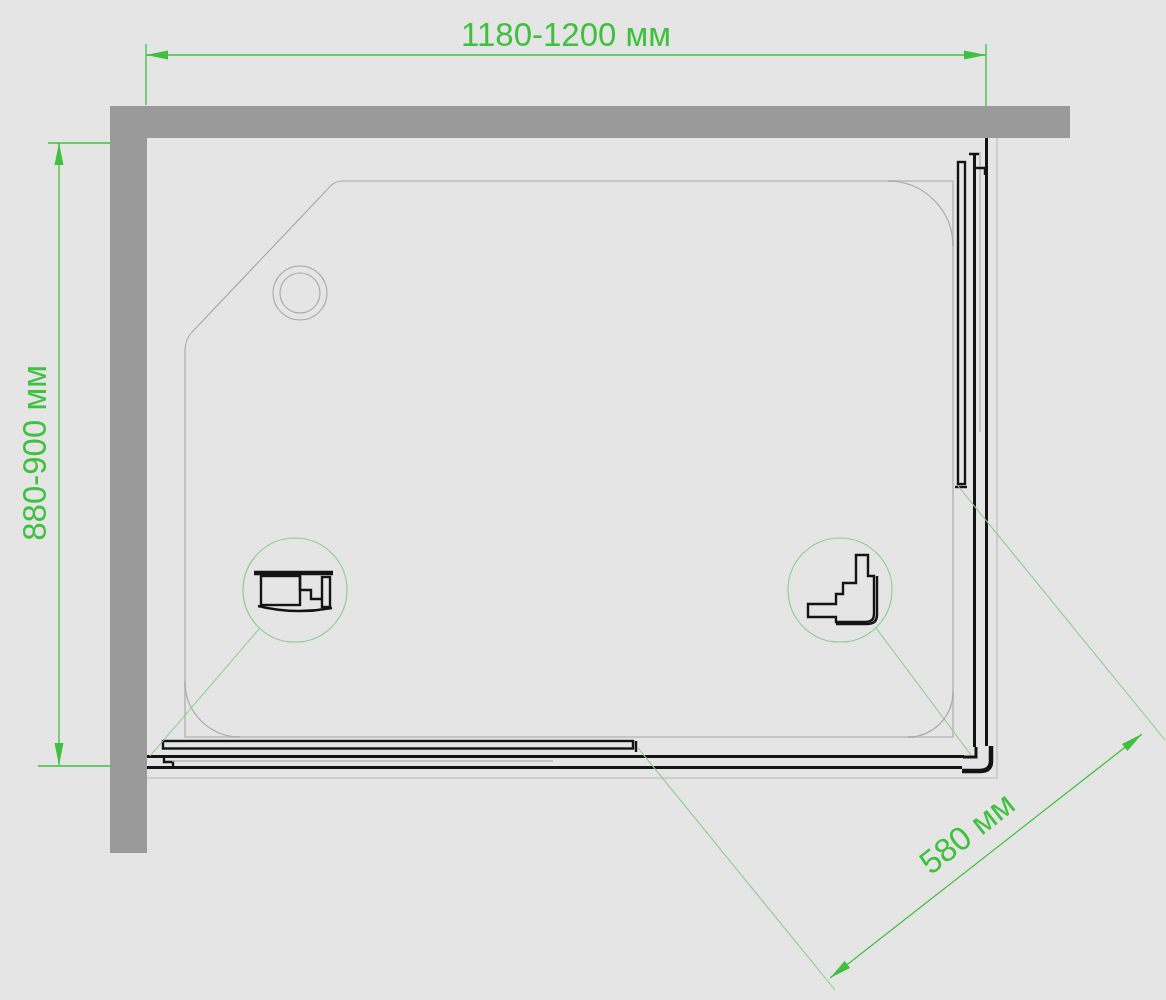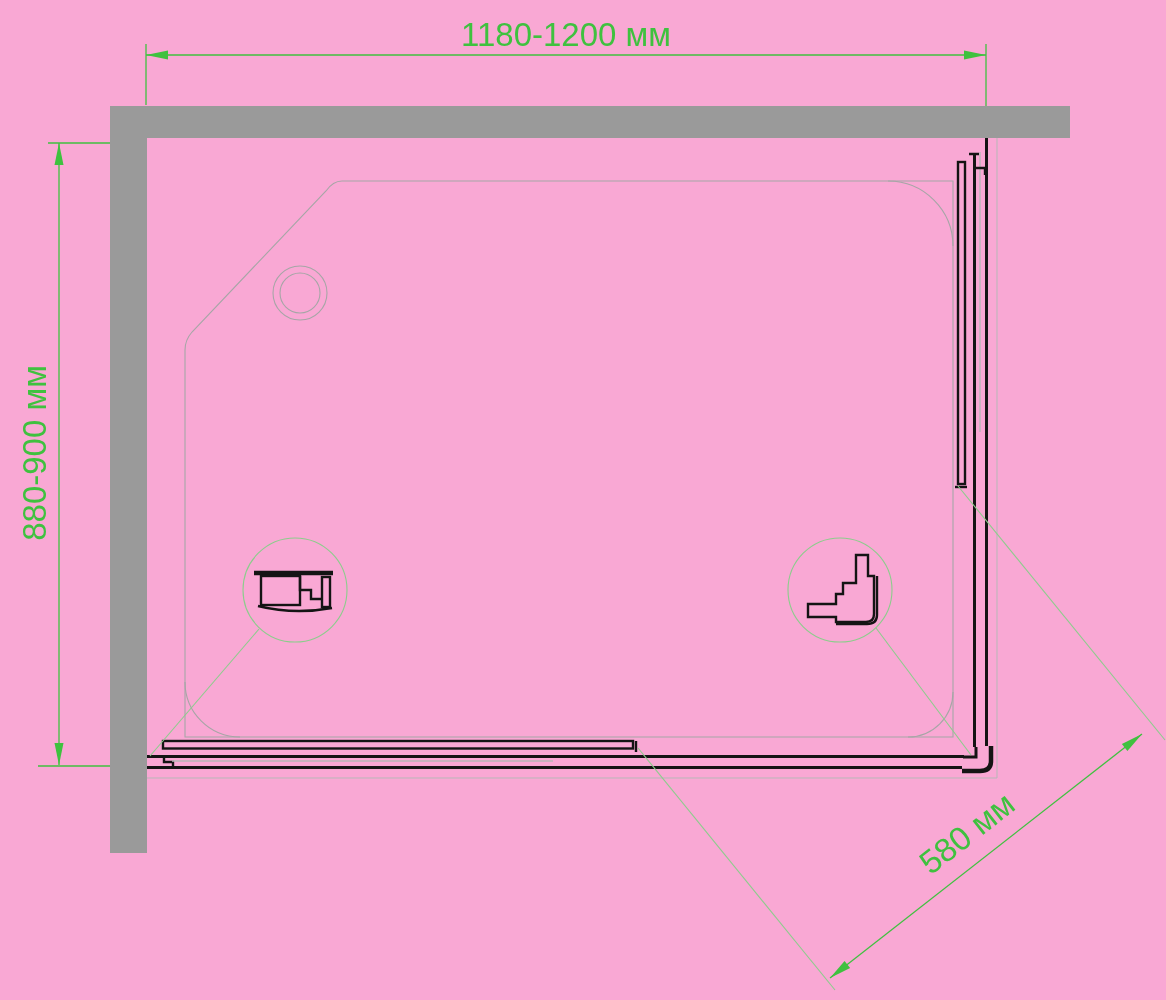--- a/index.html
+++ b/index.html
@@ -1,16 +1,16 @@
 <!DOCTYPE html>
 <html><head>
 <meta charset="utf-8">
 <style>
   html,body { margin:0; padding:0; background:#ffffff; }
-  .stage { width:1166px; height:1000px; position:relative; background:#f9a8d4; overflow:hidden; }
+  .stage { width:1166px; height:1000px; position:relative; background:#e5e5e5; overflow:hidden; }
   svg { display:block; }
   .wall        { fill:#9a9a9a; stroke:none; }
   .tray        { stroke:#a6a6a6; stroke-width:1.1; fill:none; }
   .boundary    { stroke:#b7b7b7; stroke-width:1; fill:none; }
   .blk2        { stroke:#141414; stroke-width:2.4; fill:none; }
   .blk3        { stroke:#141414; stroke-width:3;   fill:none; }
   .blk4        { stroke:#141414; stroke-width:4.5; fill:none; }
   .thin-gray   { stroke:#b7b7b7; stroke-width:1.4; fill:none; }
   .dim-line    { stroke:#3fc13f; stroke-width:1.3; fill:none; }
   .dim-arrow   { fill:#3fc13f; stroke:none; }

